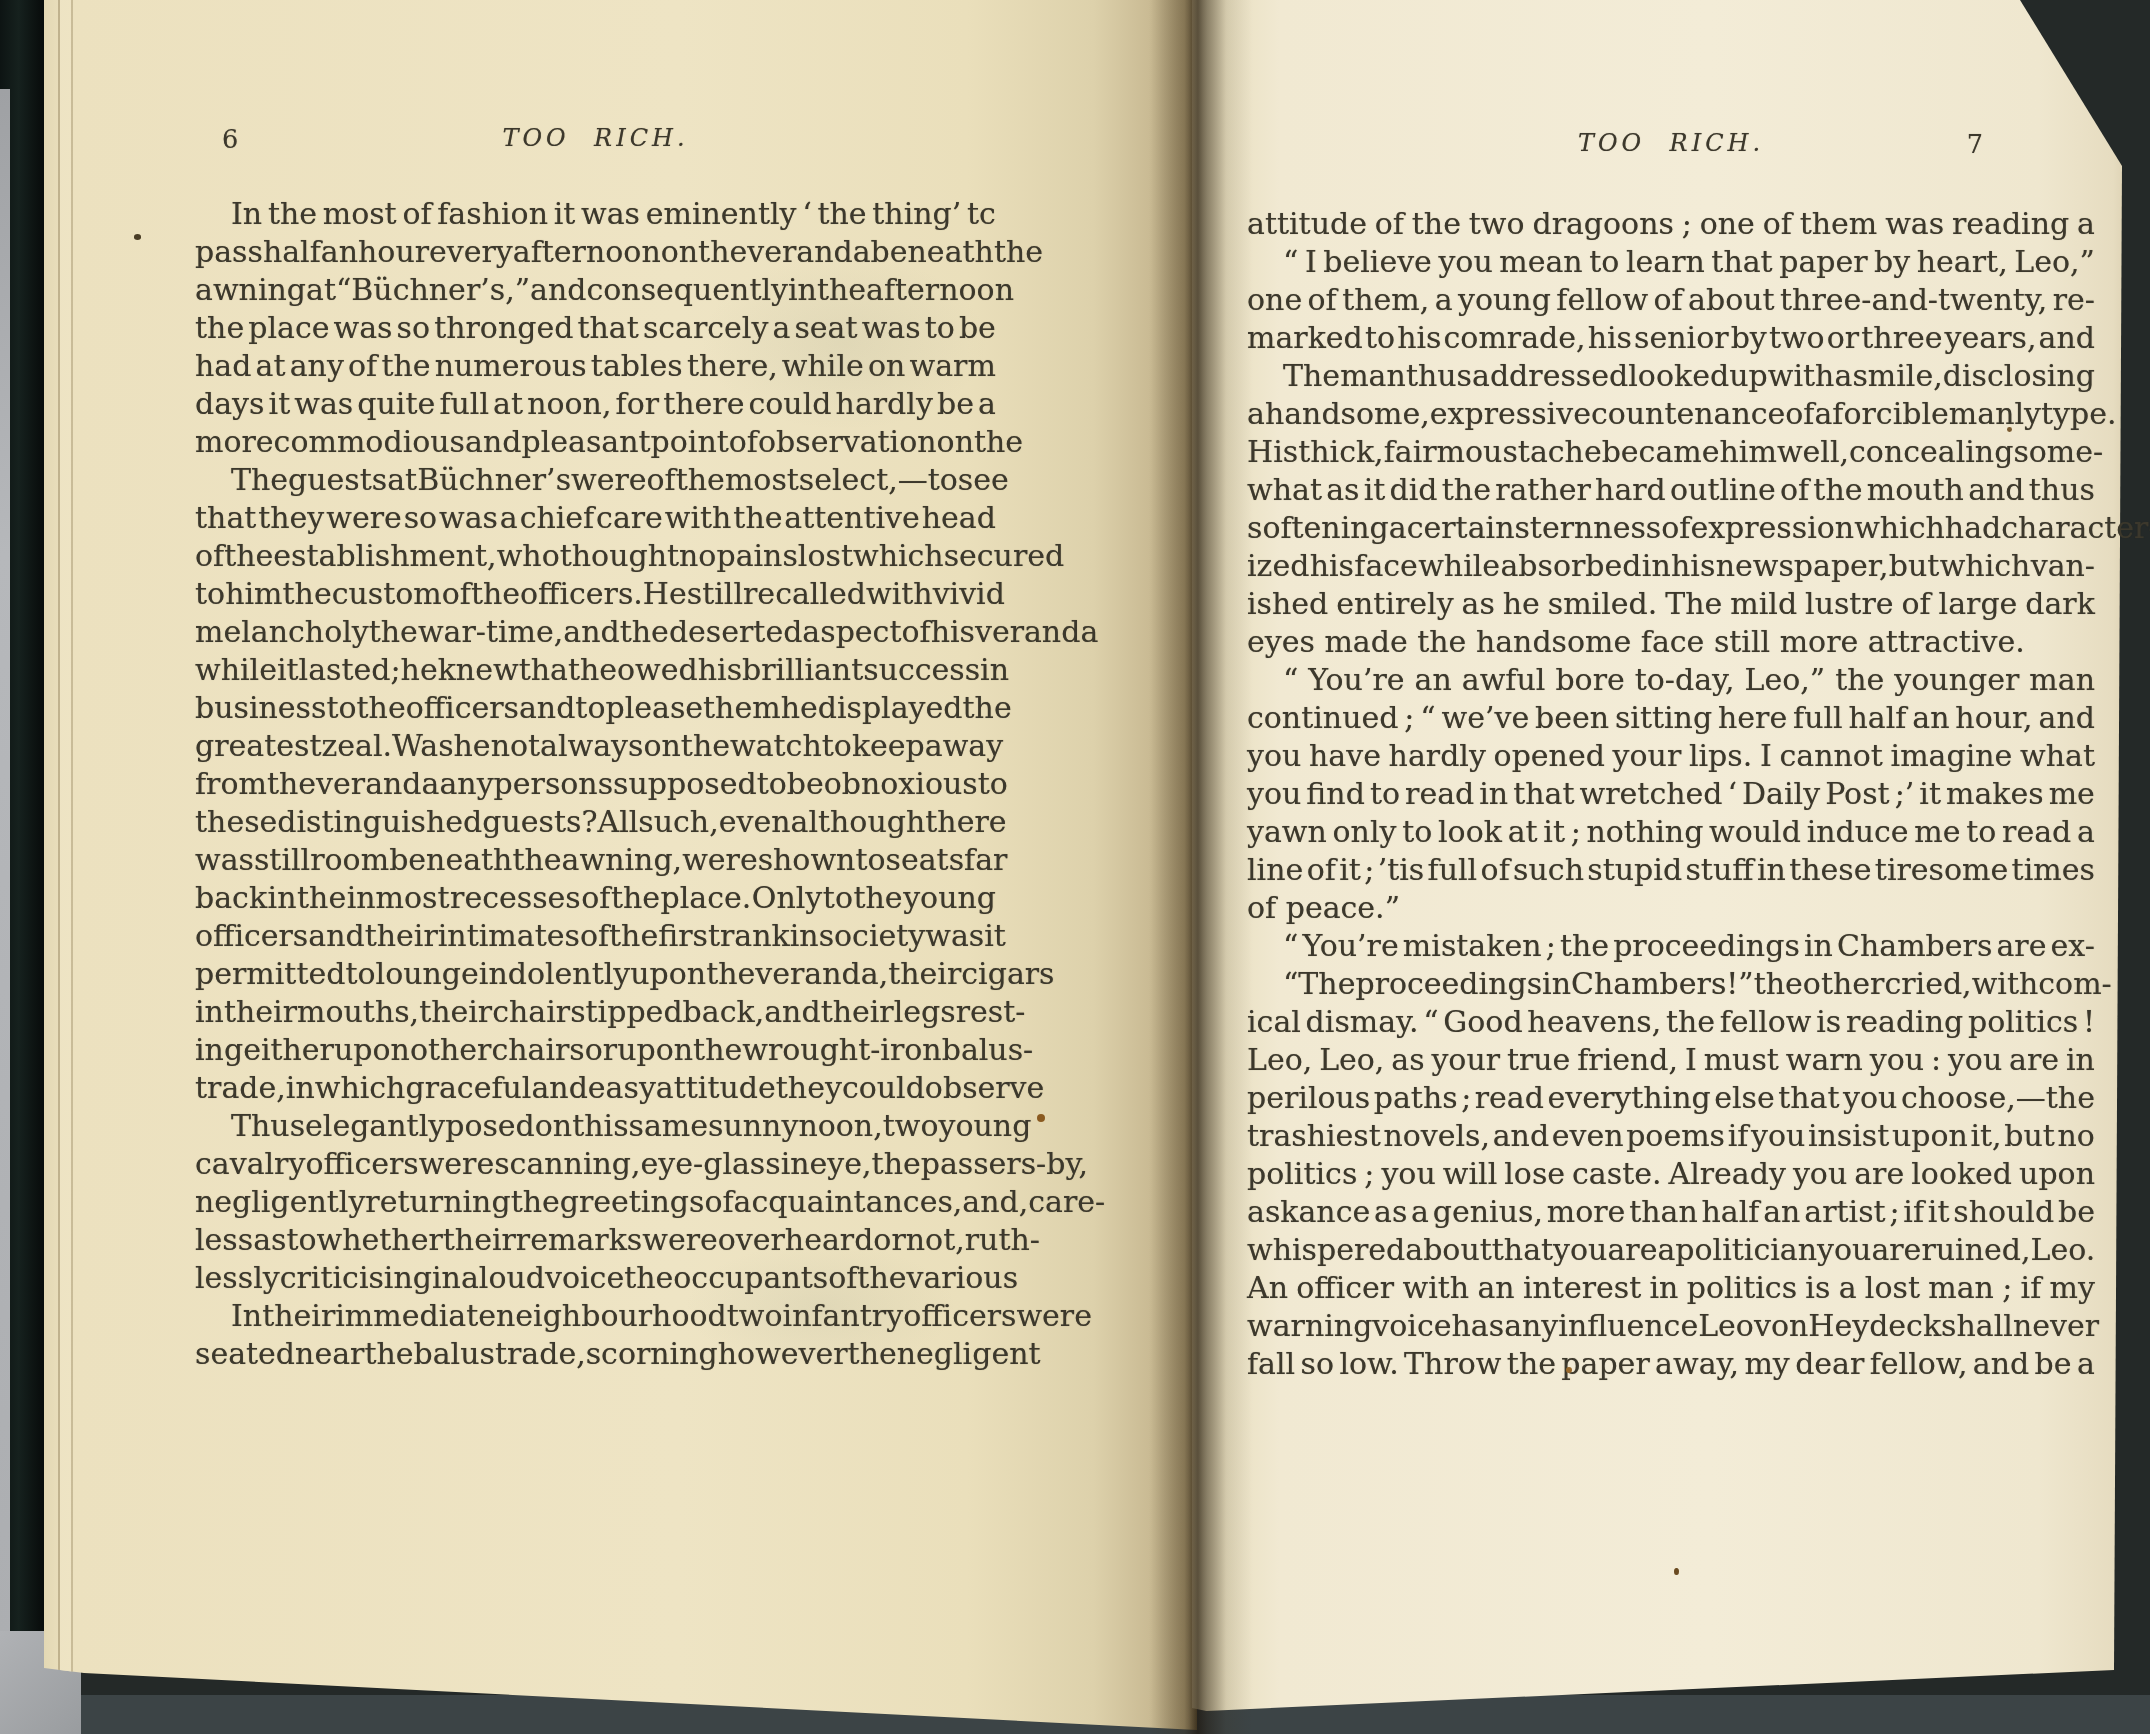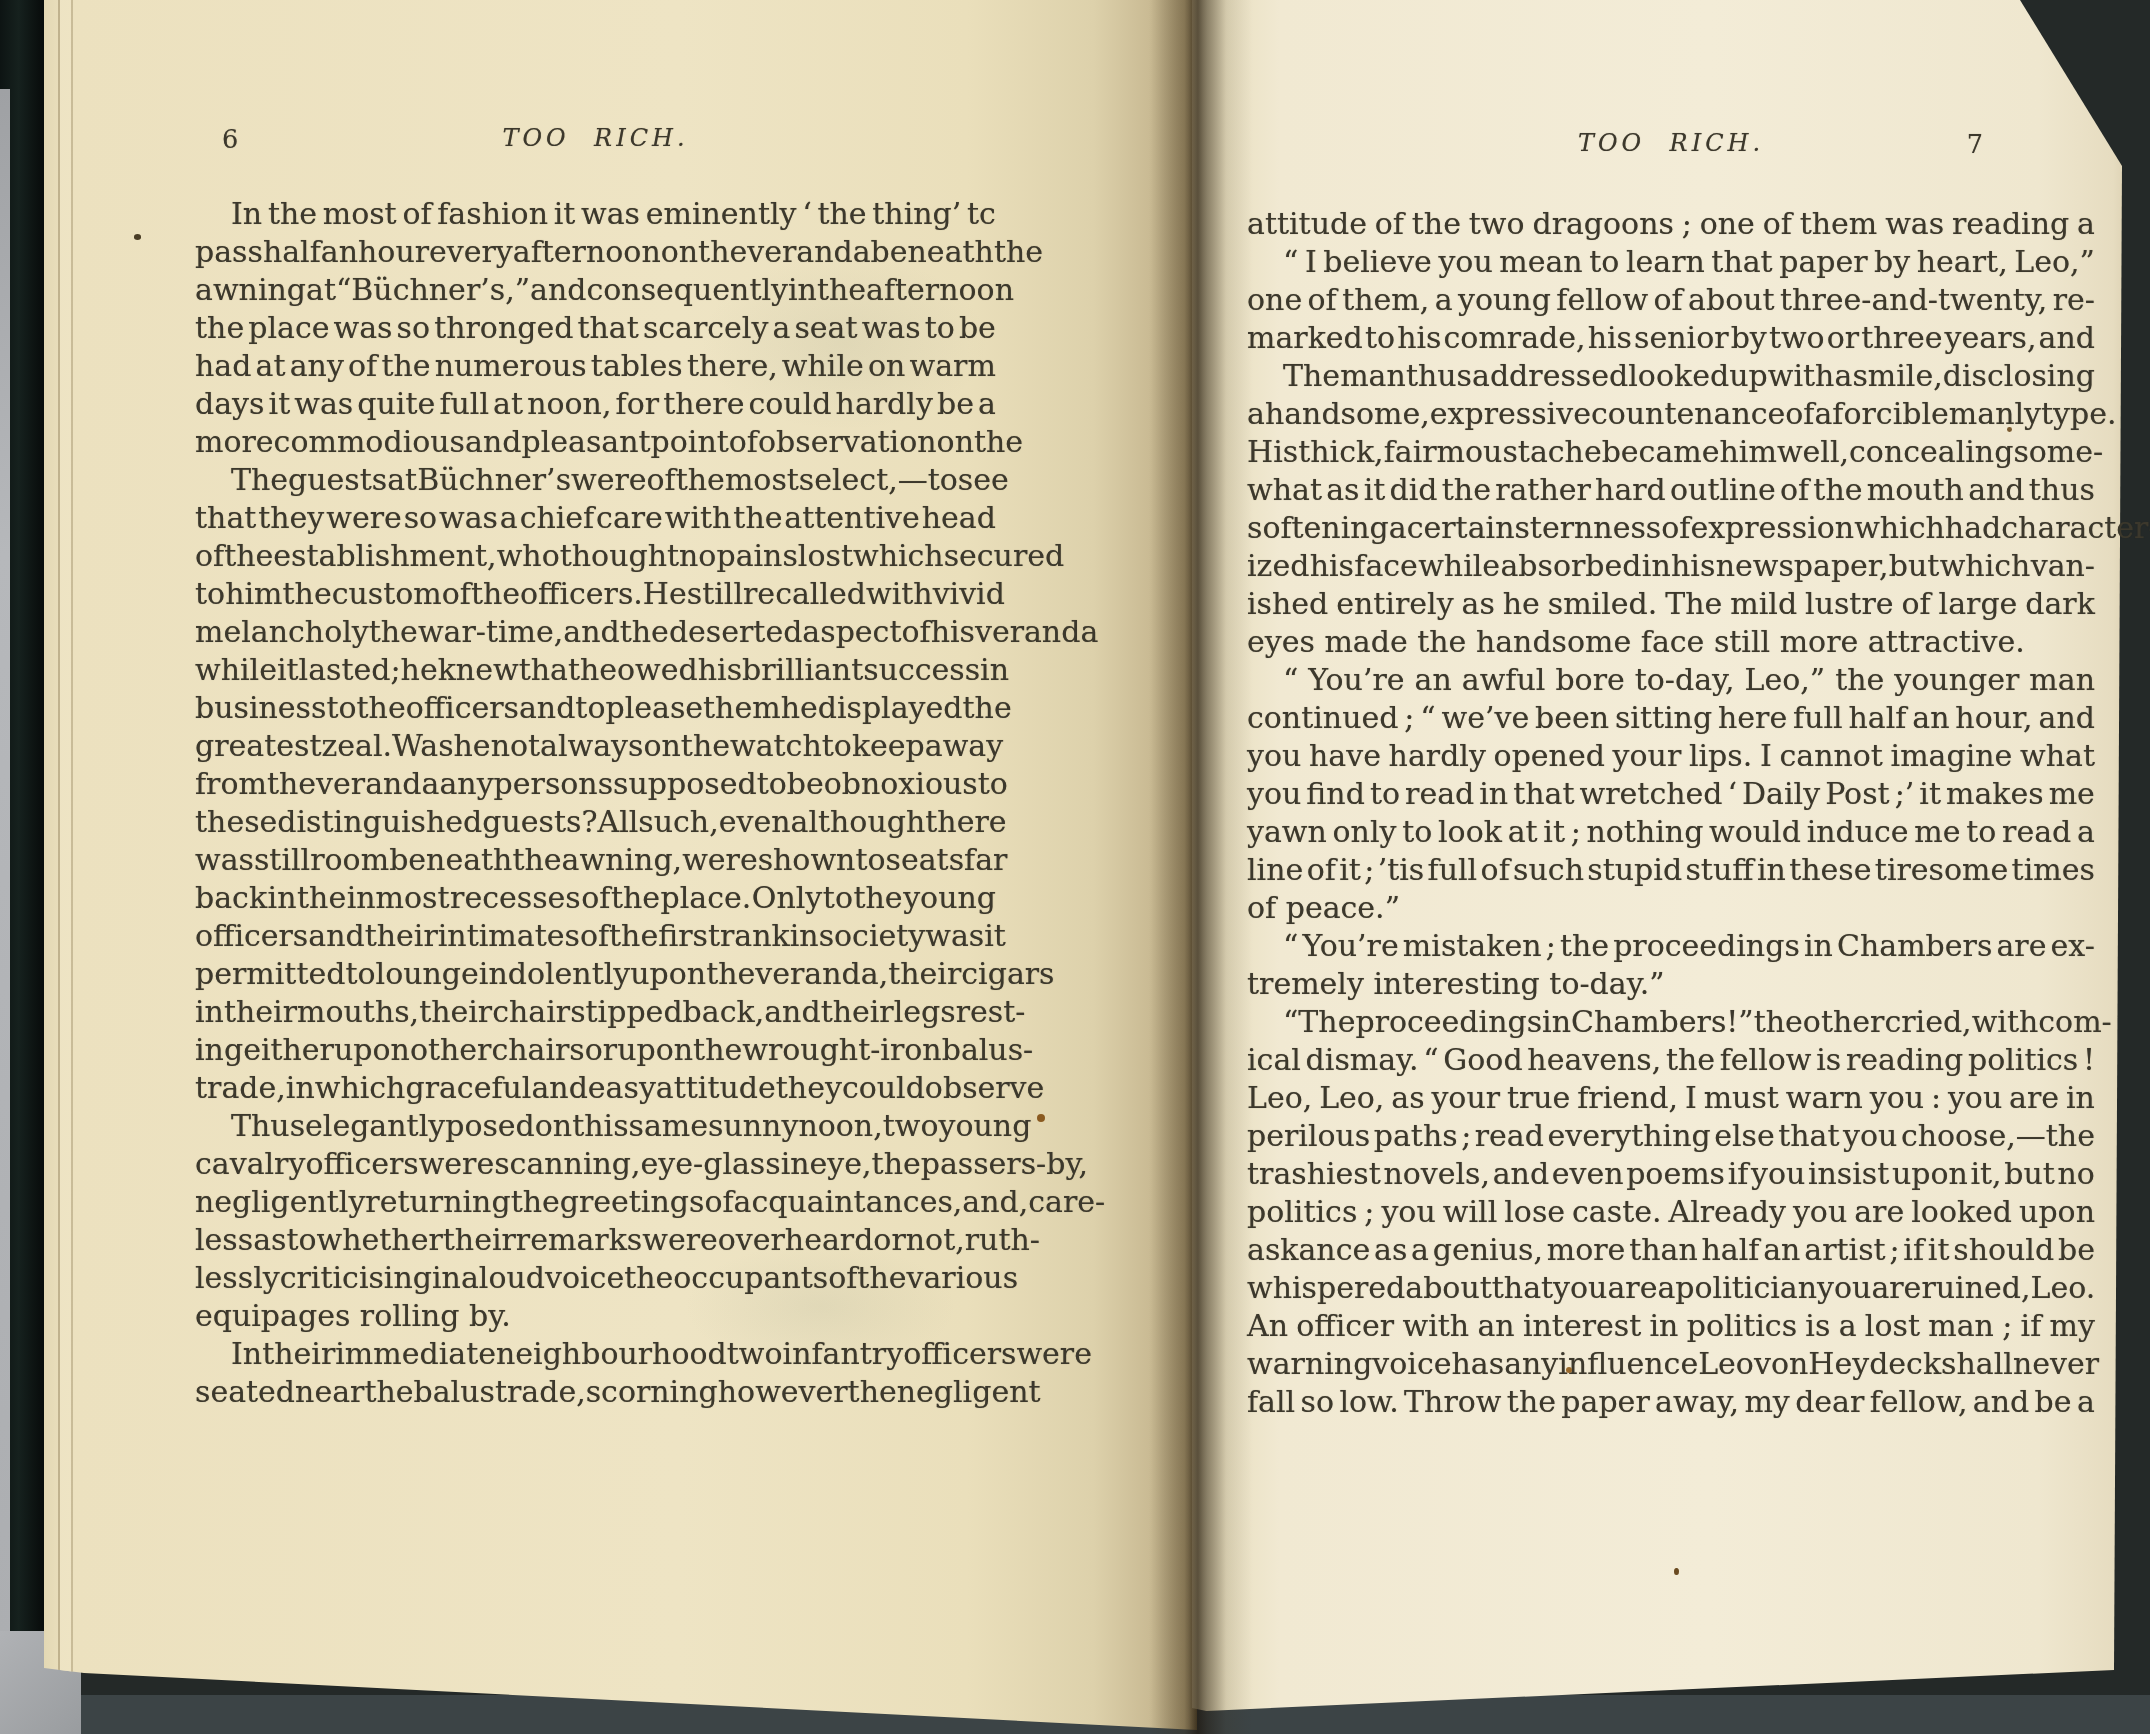--- a/index.html
+++ b/index.html
@@ -466,21 +466,20 @@
           <span>in</span>
           <span>a</span>
           <span>loud</span>
           <span>voice</span>
           <span>the</span>
           <span>occupants</span>
           <span>of</span>
           <span>the</span>
           <span>various</span>
         </div>
-        <div class="line end">equipages rolling by.</div>
         <div class="line indent">
           <span>In</span>
           <span>their</span>
           <span>immediate</span>
           <span>neighbourhood</span>
           <span>two</span>
           <span>infantry</span>
           <span>officers</span>
           <span>were</span>
         </div>
@@ -736,21 +735,20 @@
           <span>You’re</span>
           <span>mistaken</span>
           <span>;</span>
           <span>the</span>
           <span>proceedings</span>
           <span>in</span>
           <span>Chambers</span>
           <span>are</span>
           <span>ex-</span>
         </div>
-        <div class="line end">tremely interesting to-day.”</div>
         <div class="line indent">
           <span>“</span>
           <span>The</span>
           <span>proceedings</span>
           <span>in</span>
           <span>Chambers</span>
           <span>!”</span>
           <span>the</span>
           <span>other</span>
           <span>cried,</span>

